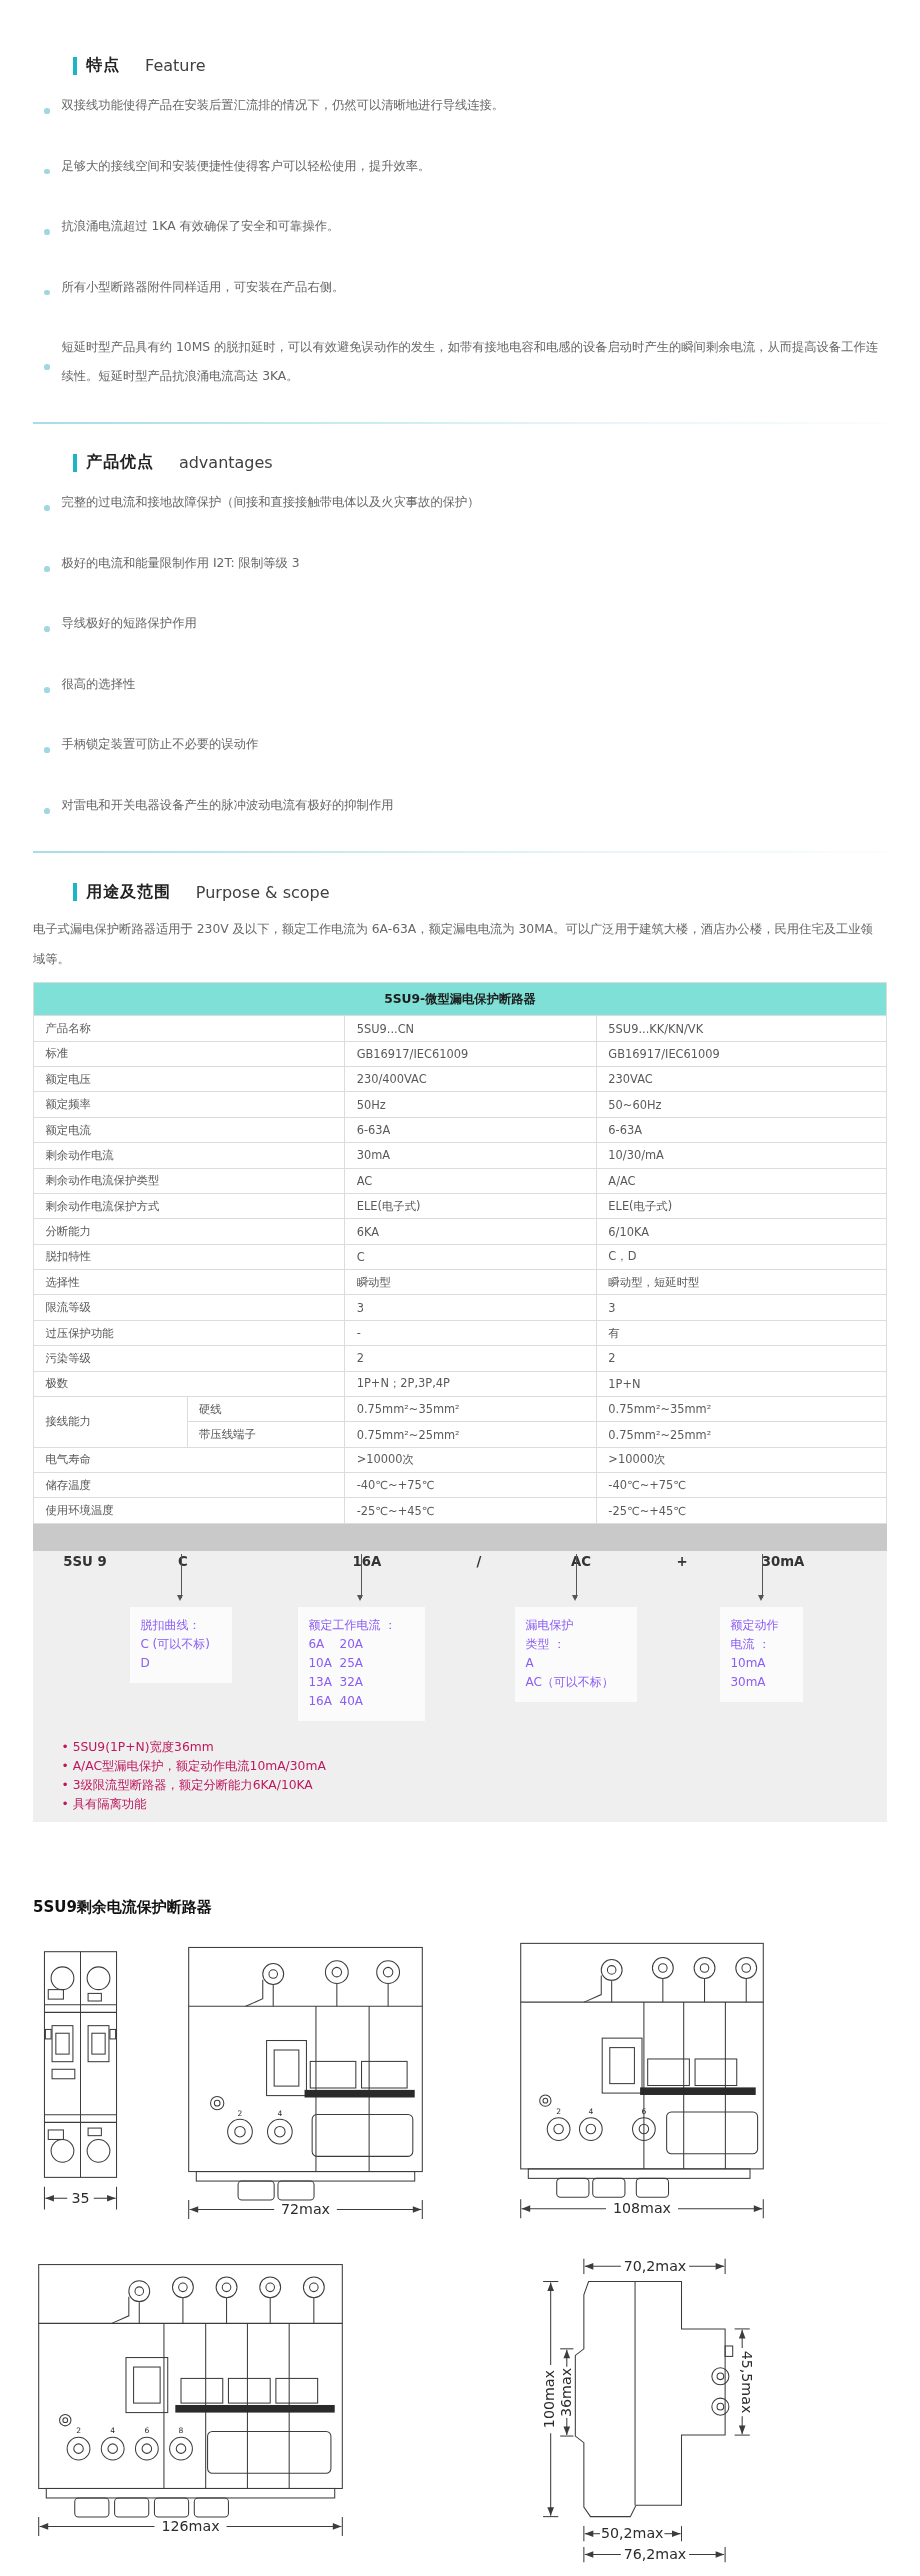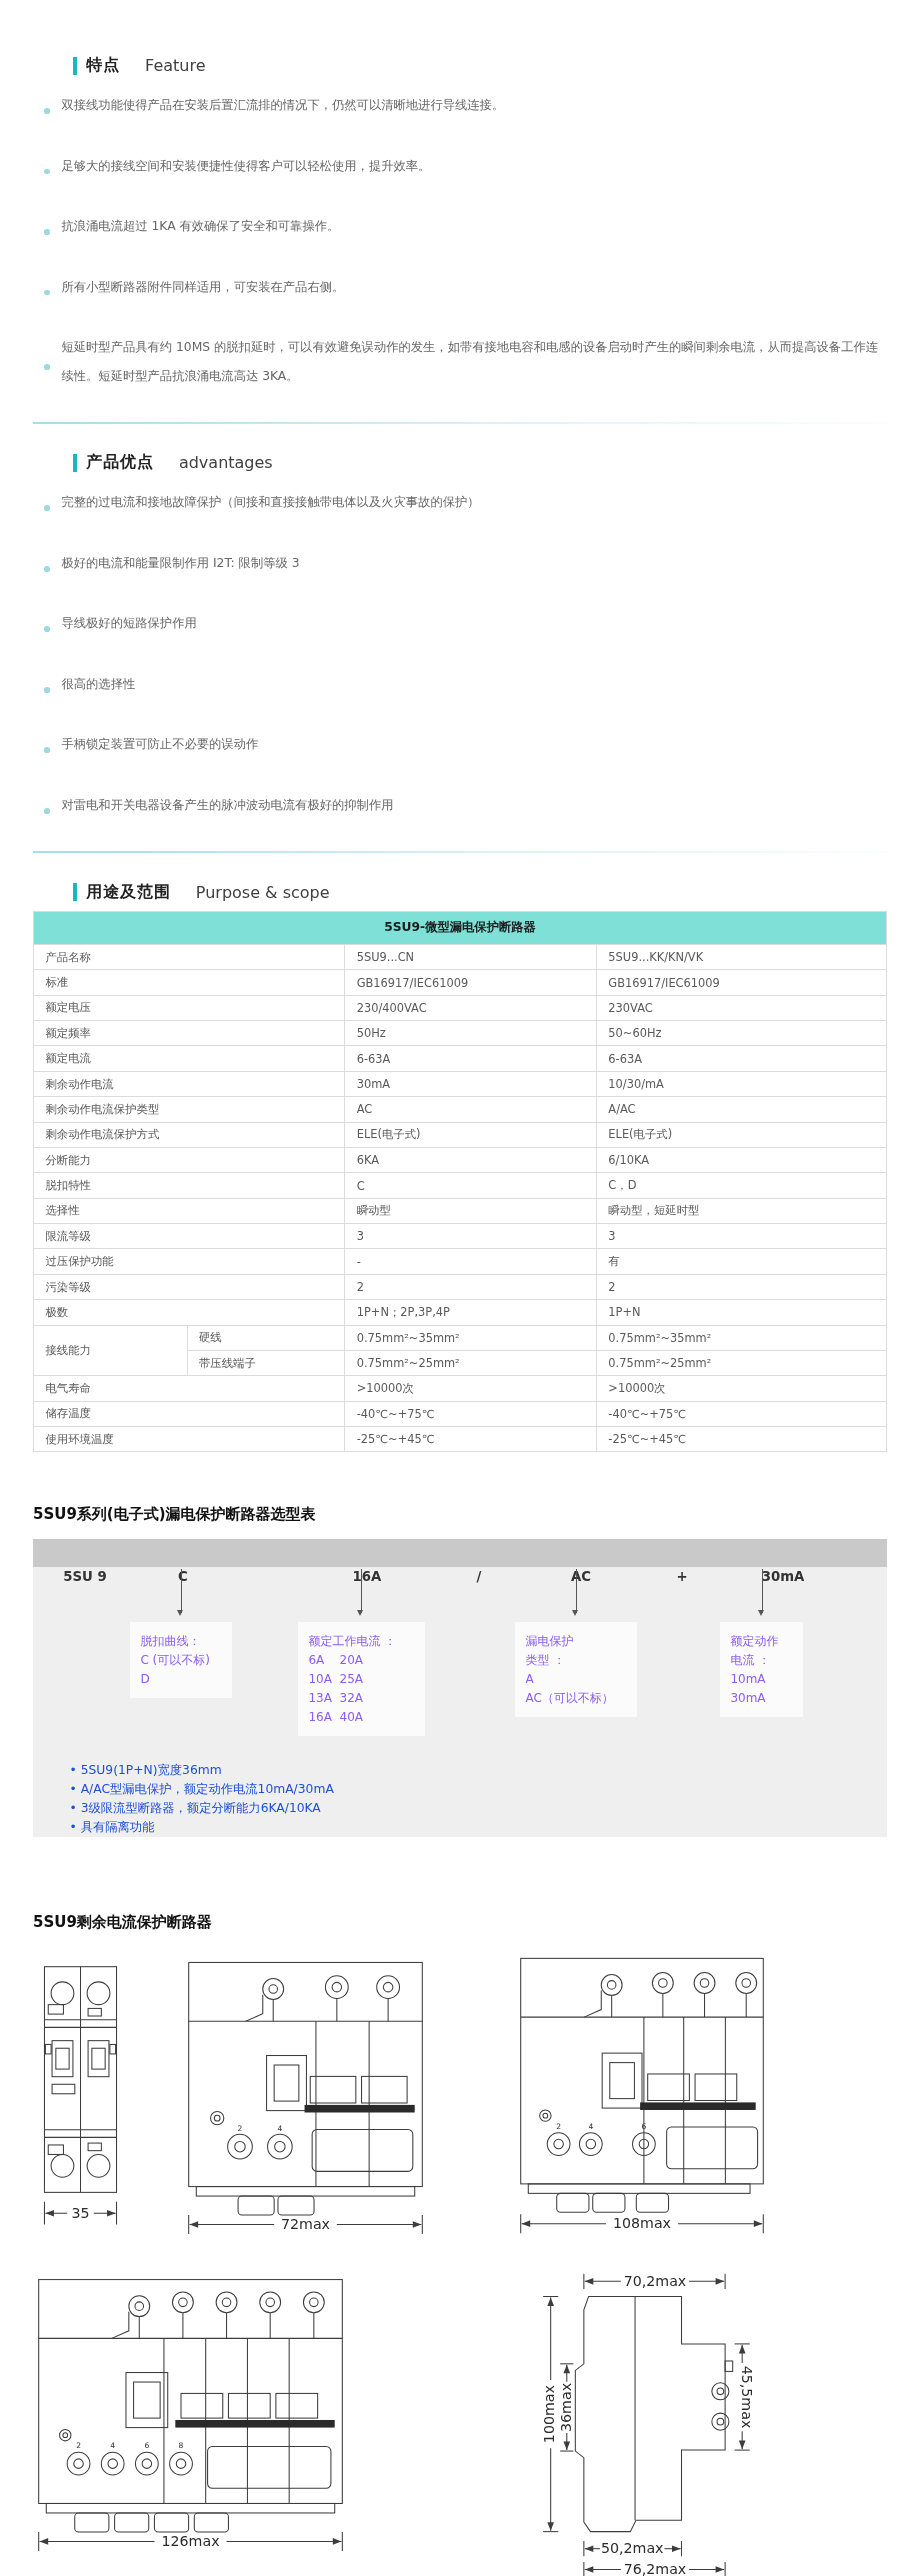--- a/index.html
+++ b/index.html
@@ -29,21 +29,21 @@
   .sub-title{font-size:15px;font-weight:bold;color:#111;margin:53px 0 15px;}
 
   
   .sel-panel{position:relative;width:854px;height:298px;background:#efefef;}
   .sel-bar{position:absolute;top:0;left:0;right:0;height:27.5px;background:#c9c9c9;}
   .code-part{position:absolute;top:5.7px;font-size:13.3px;font-weight:bold;color:#333;transform:translateX(-50%);white-space:nowrap;margin-top:24px;}
   .sel-arrow{position:absolute;top:30px;height:44px;width:0.9px;background:#555;}
   .sel-arrow::after{content:'';position:absolute;bottom:-5.7px;left:-3.8px;border:3.8px solid transparent;border-top:6.6px solid #555;}
   .sel-box{position:absolute;top:83px;background:#fbfbfb;padding:9.5px 10.4px;font-size:12px;color:#8b5cf6;line-height:19px;box-sizing:border-box;}
   .sel-box .bl{white-space:pre;}
-  .sel-notes{position:absolute;left:28.5px;top:214px;margin:8px;padding:0;list-style:none;font-size:12.3px;color:#1d4ed8;line-height:19px;}
+  .sel-notes{position:absolute;left:28.5px;top:214px;margin:0;padding:0;list-style:none;font-size:12.3px;color:#be185d;line-height:19px;}
   .sel-notes li::before{content:"• ";}
 
   
   .draw-row1{display:flex;align-items:flex-end;margin-top:13.3px;}
   .draw-row2{display:flex;align-items:flex-start;margin-top:32px;}
   svg.td{display:block;}
   svg.td .ln{fill:none;stroke:#3c3c3c;stroke-width:1.1;}
   svg.td .dk{fill:#2a2a2a;stroke:none;}
   svg.td .ah{fill:#3c3c3c;stroke:none;}
   svg.td .dimt{fill:#2b2b2b;font-size:15px;font-weight:500;stroke:none;}
@@ -132,20 +132,21 @@
   </section>
 
   <div class="divider"></div>
 
   <section>
     <div class="sec-head">
       <span class="accent-bar"></span>
       <span class="sec-zh">用途及范围</span>
       <span class="sec-en">Purpose &amp; scope</span>
     </div>
+    <p class="purpose-text">电子式漏电保护断路器适用于 230V 及以下，额定工作电流为 6A-63A，额定漏电电流为 30MA。可以广泛用于建筑大楼，酒店办公楼，民用住宅及工业领域等。</p>
   </section>
 
   <table class="spec">
     <colgroup>
         <col style="width:18%">
         <col style="width:18.5%">
         <col style="width:29.5%">
         <col style="width:34%">
       </colgroup>
     <tbody>
@@ -273,21 +274,20 @@
         </tr>
 
         <tr>
           <td colspan="2">使用环境温度</td>
           <td>-25℃~+45℃</td>
           <td>-25℃~+45℃</td>
         </tr>
       </tbody>
   </table>
 
-  <h3 class="sub-title">5SU9系列(电子式)漏电保护断路器选型表</h3>
   <div class="sel-panel">
     <div class="sel-bar"></div>
     <span class="code-part" style="left:52px">5SU 9</span>
     <span class="code-part" style="left:150px">C</span>
     <span class="code-part" style="left:334px">16A</span>
     <span class="code-part" style="left:446px">/</span>
     <span class="code-part" style="left:548px">AC</span>
     <span class="code-part" style="left:649px">+</span>
     <span class="code-part" style="left:750px">30mA</span>
 

